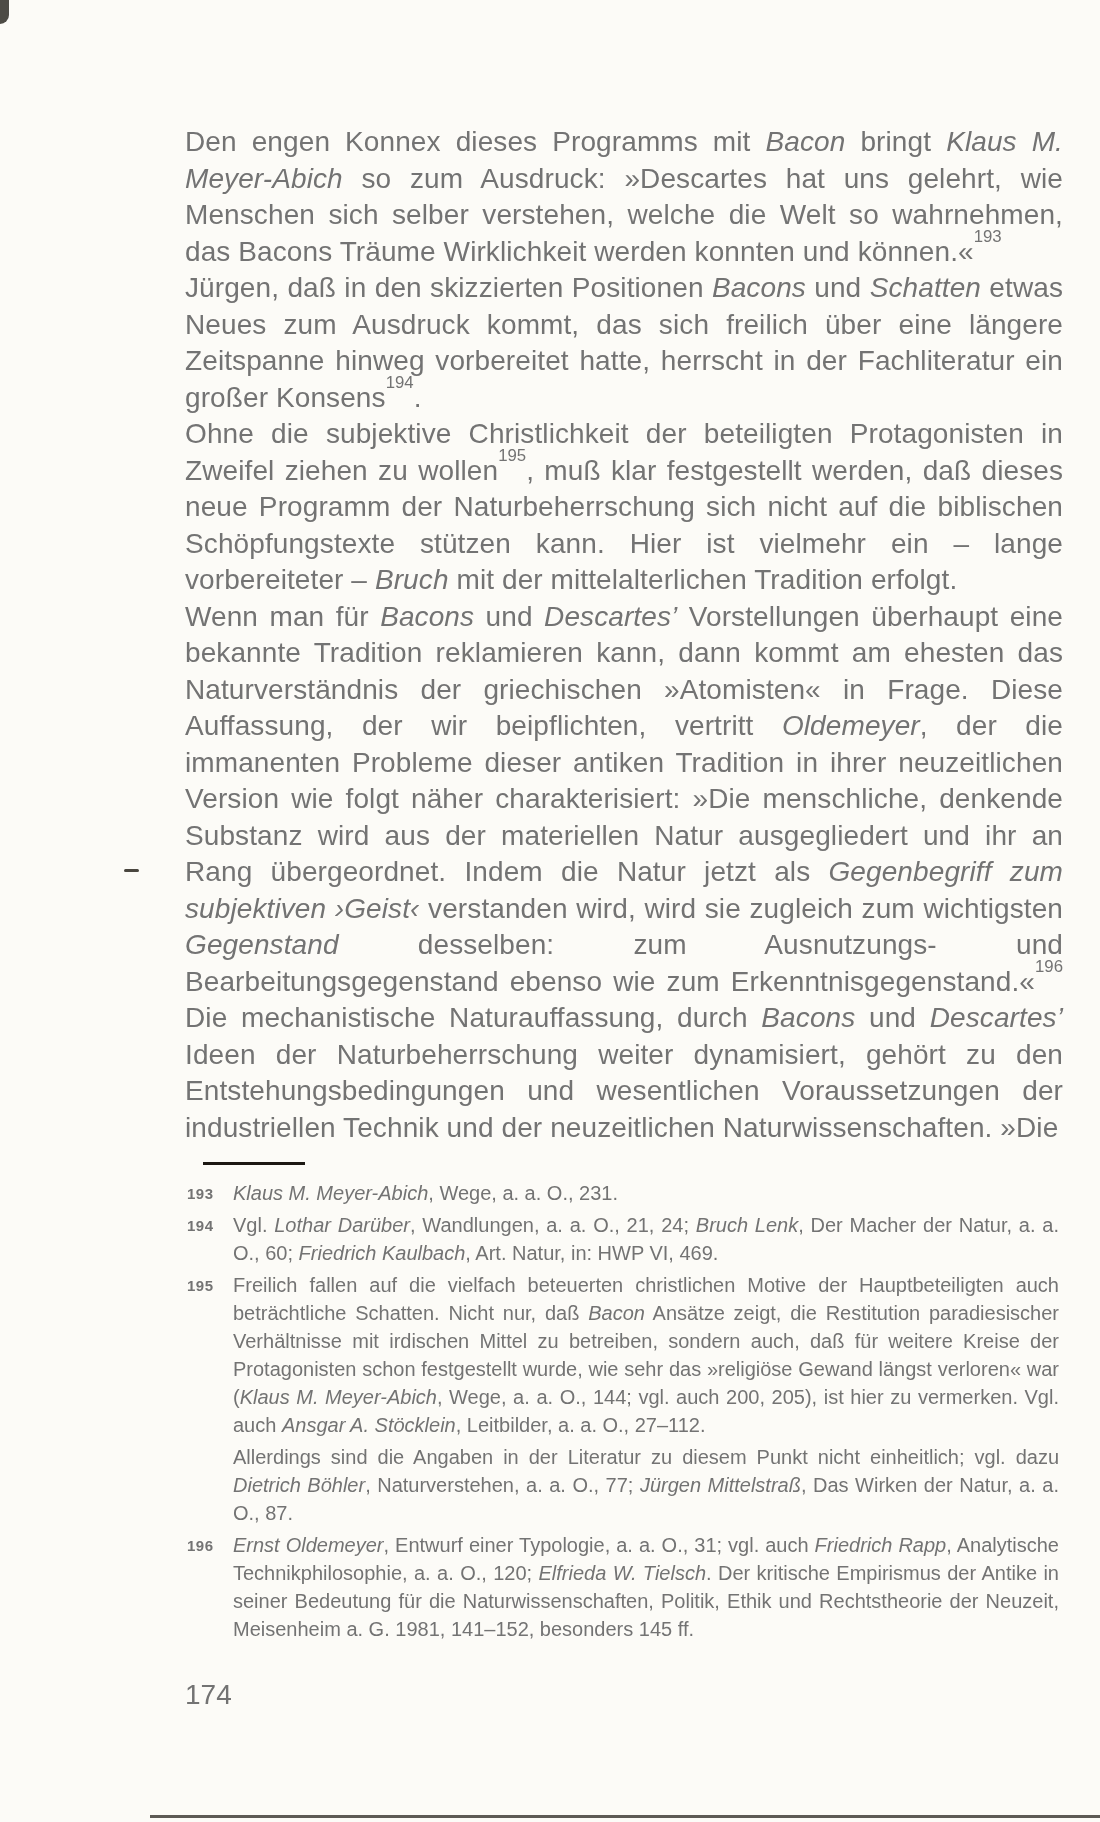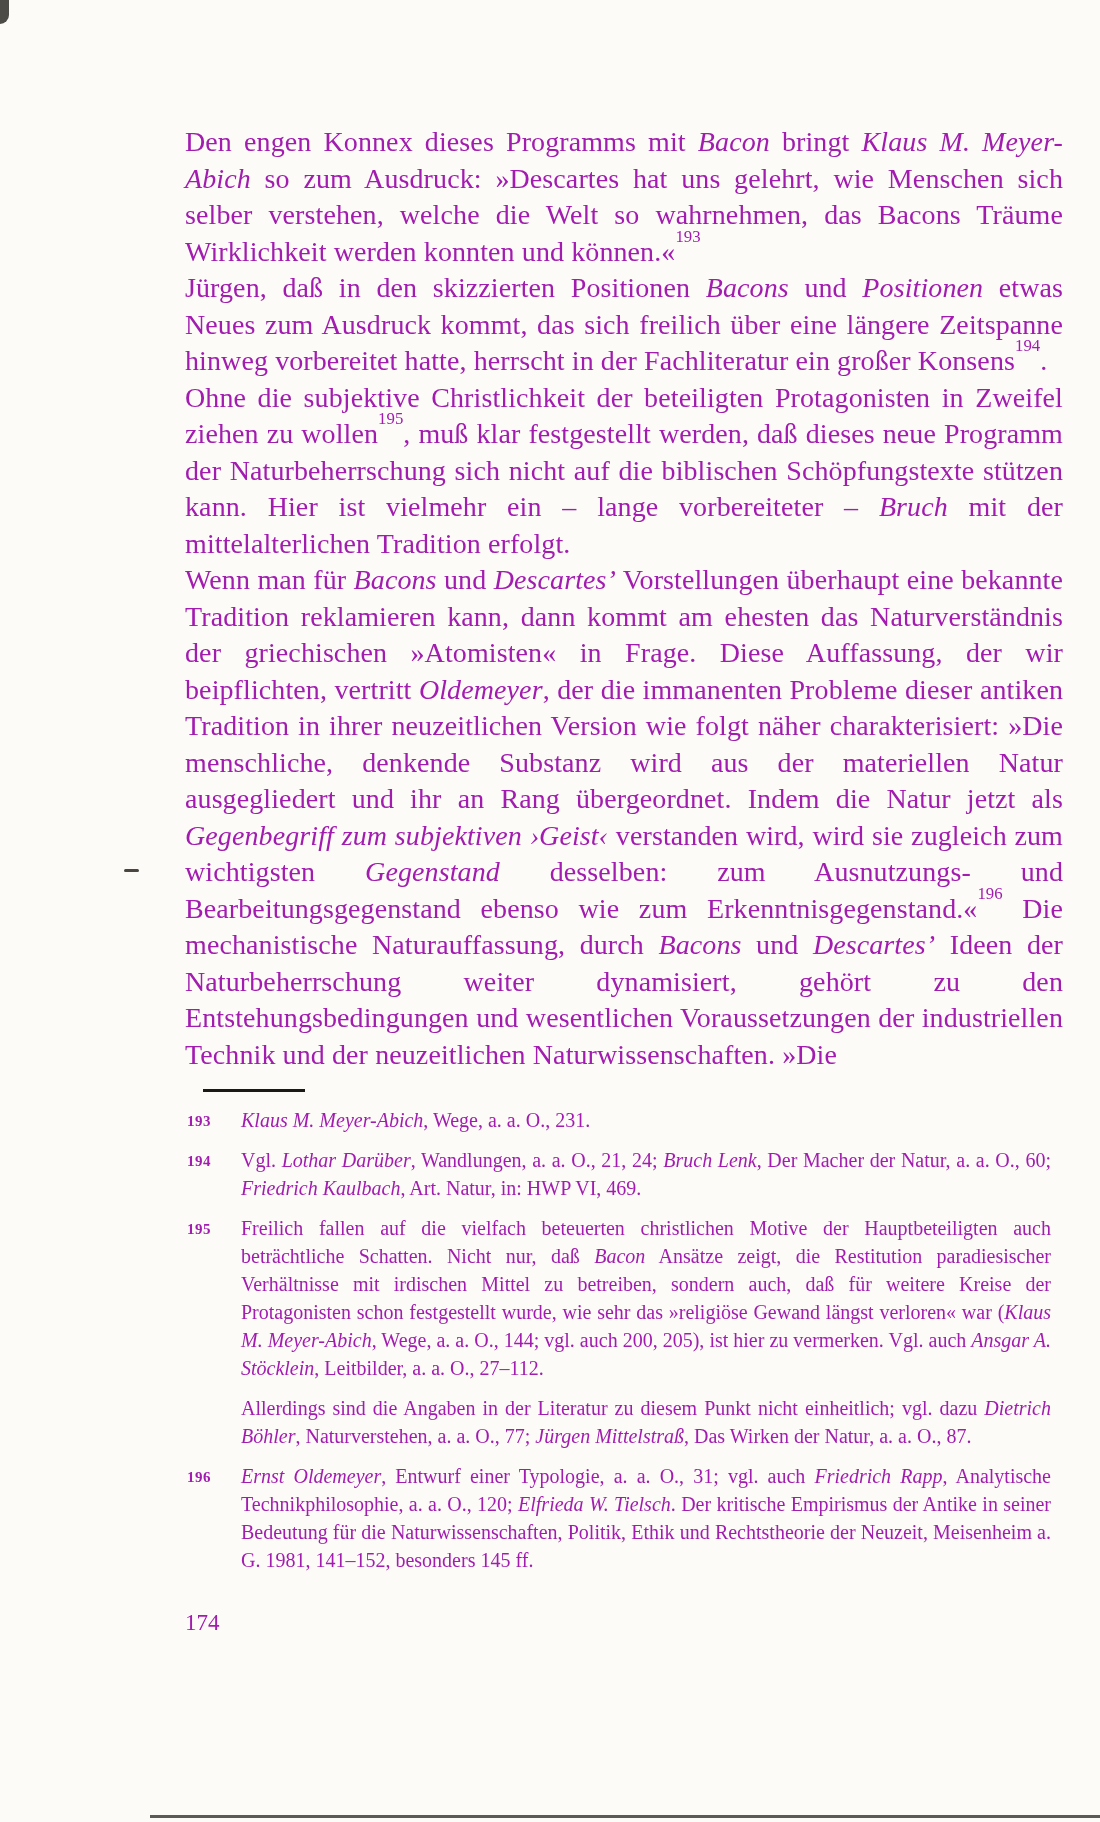--- a/index.html
+++ b/index.html
@@ -4,22 +4,22 @@
 <style>
   html, body {
     margin: 0;
     padding: 0;
   }
   .page {
     position: relative;
     width: 1100px;
     height: 1822px;
     background: #fcfbf7;
-    color: #a21caf;
-    font-family: Liberation Serif, serif;
+    color: #737373;
+    font-family: Liberation Sans, sans-serif;
     overflow: hidden;
   }
   .text-column {
     position: absolute;
     left: 185px;
     top: 124px;
     width: 878px;
   }
   .para {
     margin: 0;
@@ -50,24 +50,24 @@
     text-align: justify;
   }
   .fn-num {
     position: absolute;
     left: 2px;
     top: 1px;
     font-size: 15px;
     font-weight: bold;
     letter-spacing: 0.5px;
   }
-  .fn-para { margin: 12px; }
+  .fn-para { margin: 4px; }
   .page-number {
     margin-top: 36px;
-    font-size: 23px;
+    font-size: 28px;
     text-align: left;
   }
   
   .artifact { position: absolute; }
   .corner-mark {
     left: 0; top: 0;
     width: 9px; height: 24px;
     background: #2e2b26;
     border-radius: 0 0 9px 0;
     opacity: 0.85;
@@ -89,21 +89,21 @@
 <body>
 
 <div class="page">
   <div class="artifact corner-mark"></div>
   <div class="artifact margin-dash"></div>
   <div class="artifact bottom-line"></div>
 
   <div class="text-column">
     <div class="body-text">
         <p class="para"><span>Den engen Konnex dieses Programms mit </span><span class="it">Bacon</span><span> bringt </span><span class="it">Klaus M. Meyer-Abich</span><span> so zum Ausdruck: »Descartes hat uns gelehrt, wie Menschen sich selber verstehen, welche die Welt so wahrnehmen, das Bacons Träume Wirklichkeit werden konnten und können.«</span><sup>193</sup></p>
-        <p class="para"><span>Jürgen, daß in den skizzierten Positionen </span><span class="it">Bacons</span><span> und </span><span class="it">Positionen</span><span> etwas Neues zum Ausdruck kommt, das sich freilich über eine längere Zeitspanne hinweg vorbereitet hatte, herrscht in der Fachliteratur ein großer Konsens</span><sup>194</sup><span>.</span></p>
+        <p class="para"><span>Jürgen, daß in den skizzierten Positionen </span><span class="it">Bacons</span><span> und </span><span class="it">Schatten</span><span> etwas Neues zum Ausdruck kommt, das sich freilich über eine längere Zeitspanne hinweg vorbereitet hatte, herrscht in der Fachliteratur ein großer Konsens</span><sup>194</sup><span>.</span></p>
         <p class="para"><span>Ohne die subjektive Christlichkeit der beteiligten Protagonisten in Zweifel ziehen zu wollen</span><sup>195</sup><span>, muß klar festgestellt werden, daß dieses neue Programm der Naturbeherrschung sich nicht auf die biblischen Schöpfungstexte stützen kann. Hier ist vielmehr ein – lange vorbereiteter – </span><span class="it">Bruch</span><span> mit der mittelalterlichen Tradition erfolgt.</span></p>
         <p class="para"><span>Wenn man für </span><span class="it">Bacons</span><span> und </span><span class="it">Descartes’</span><span> Vorstellungen überhaupt eine bekannte Tradition reklamieren kann, dann kommt am ehesten das Naturverständnis der griechischen »Atomisten« in Frage. Diese Auffassung, der wir beipflichten, vertritt </span><span class="it">Oldemeyer</span><span>, der die immanenten Probleme dieser antiken Tradition in ihrer neuzeitlichen Version wie folgt näher charakterisiert: »Die menschliche, denkende Substanz wird aus der materiellen Natur ausgegliedert und ihr an Rang übergeordnet. Indem die Natur jetzt als </span><span class="it">Gegenbegriff zum subjektiven ›Geist‹</span><span> verstanden wird, wird sie zugleich zum wichtigsten </span><span class="it">Gegenstand</span><span> desselben: zum Ausnutzungs- und Bearbeitungsgegenstand ebenso wie zum Erkenntnisgegenstand.«</span><sup>196</sup><span> Die mechanistische Naturauffassung, durch </span><span class="it">Bacons</span><span> und </span><span class="it">Descartes’</span><span> Ideen der Naturbeherrschung weiter dynamisiert, gehört zu den Entstehungsbedingungen und wesentlichen Voraussetzungen der industriellen Technik und der neuzeitlichen Naturwissenschaften. »Die</span></p>
       </div>
     <div class="fn-rule"></div>
     <div class="footnotes">
         <div class="fn">
           <span class="fn-num">193</span>
           <p class="fn-para"><span class="it">Klaus M. Meyer-Abich</span><span>, Wege, a. a. O., 231.</span></p>
         </div>
         <div class="fn">

